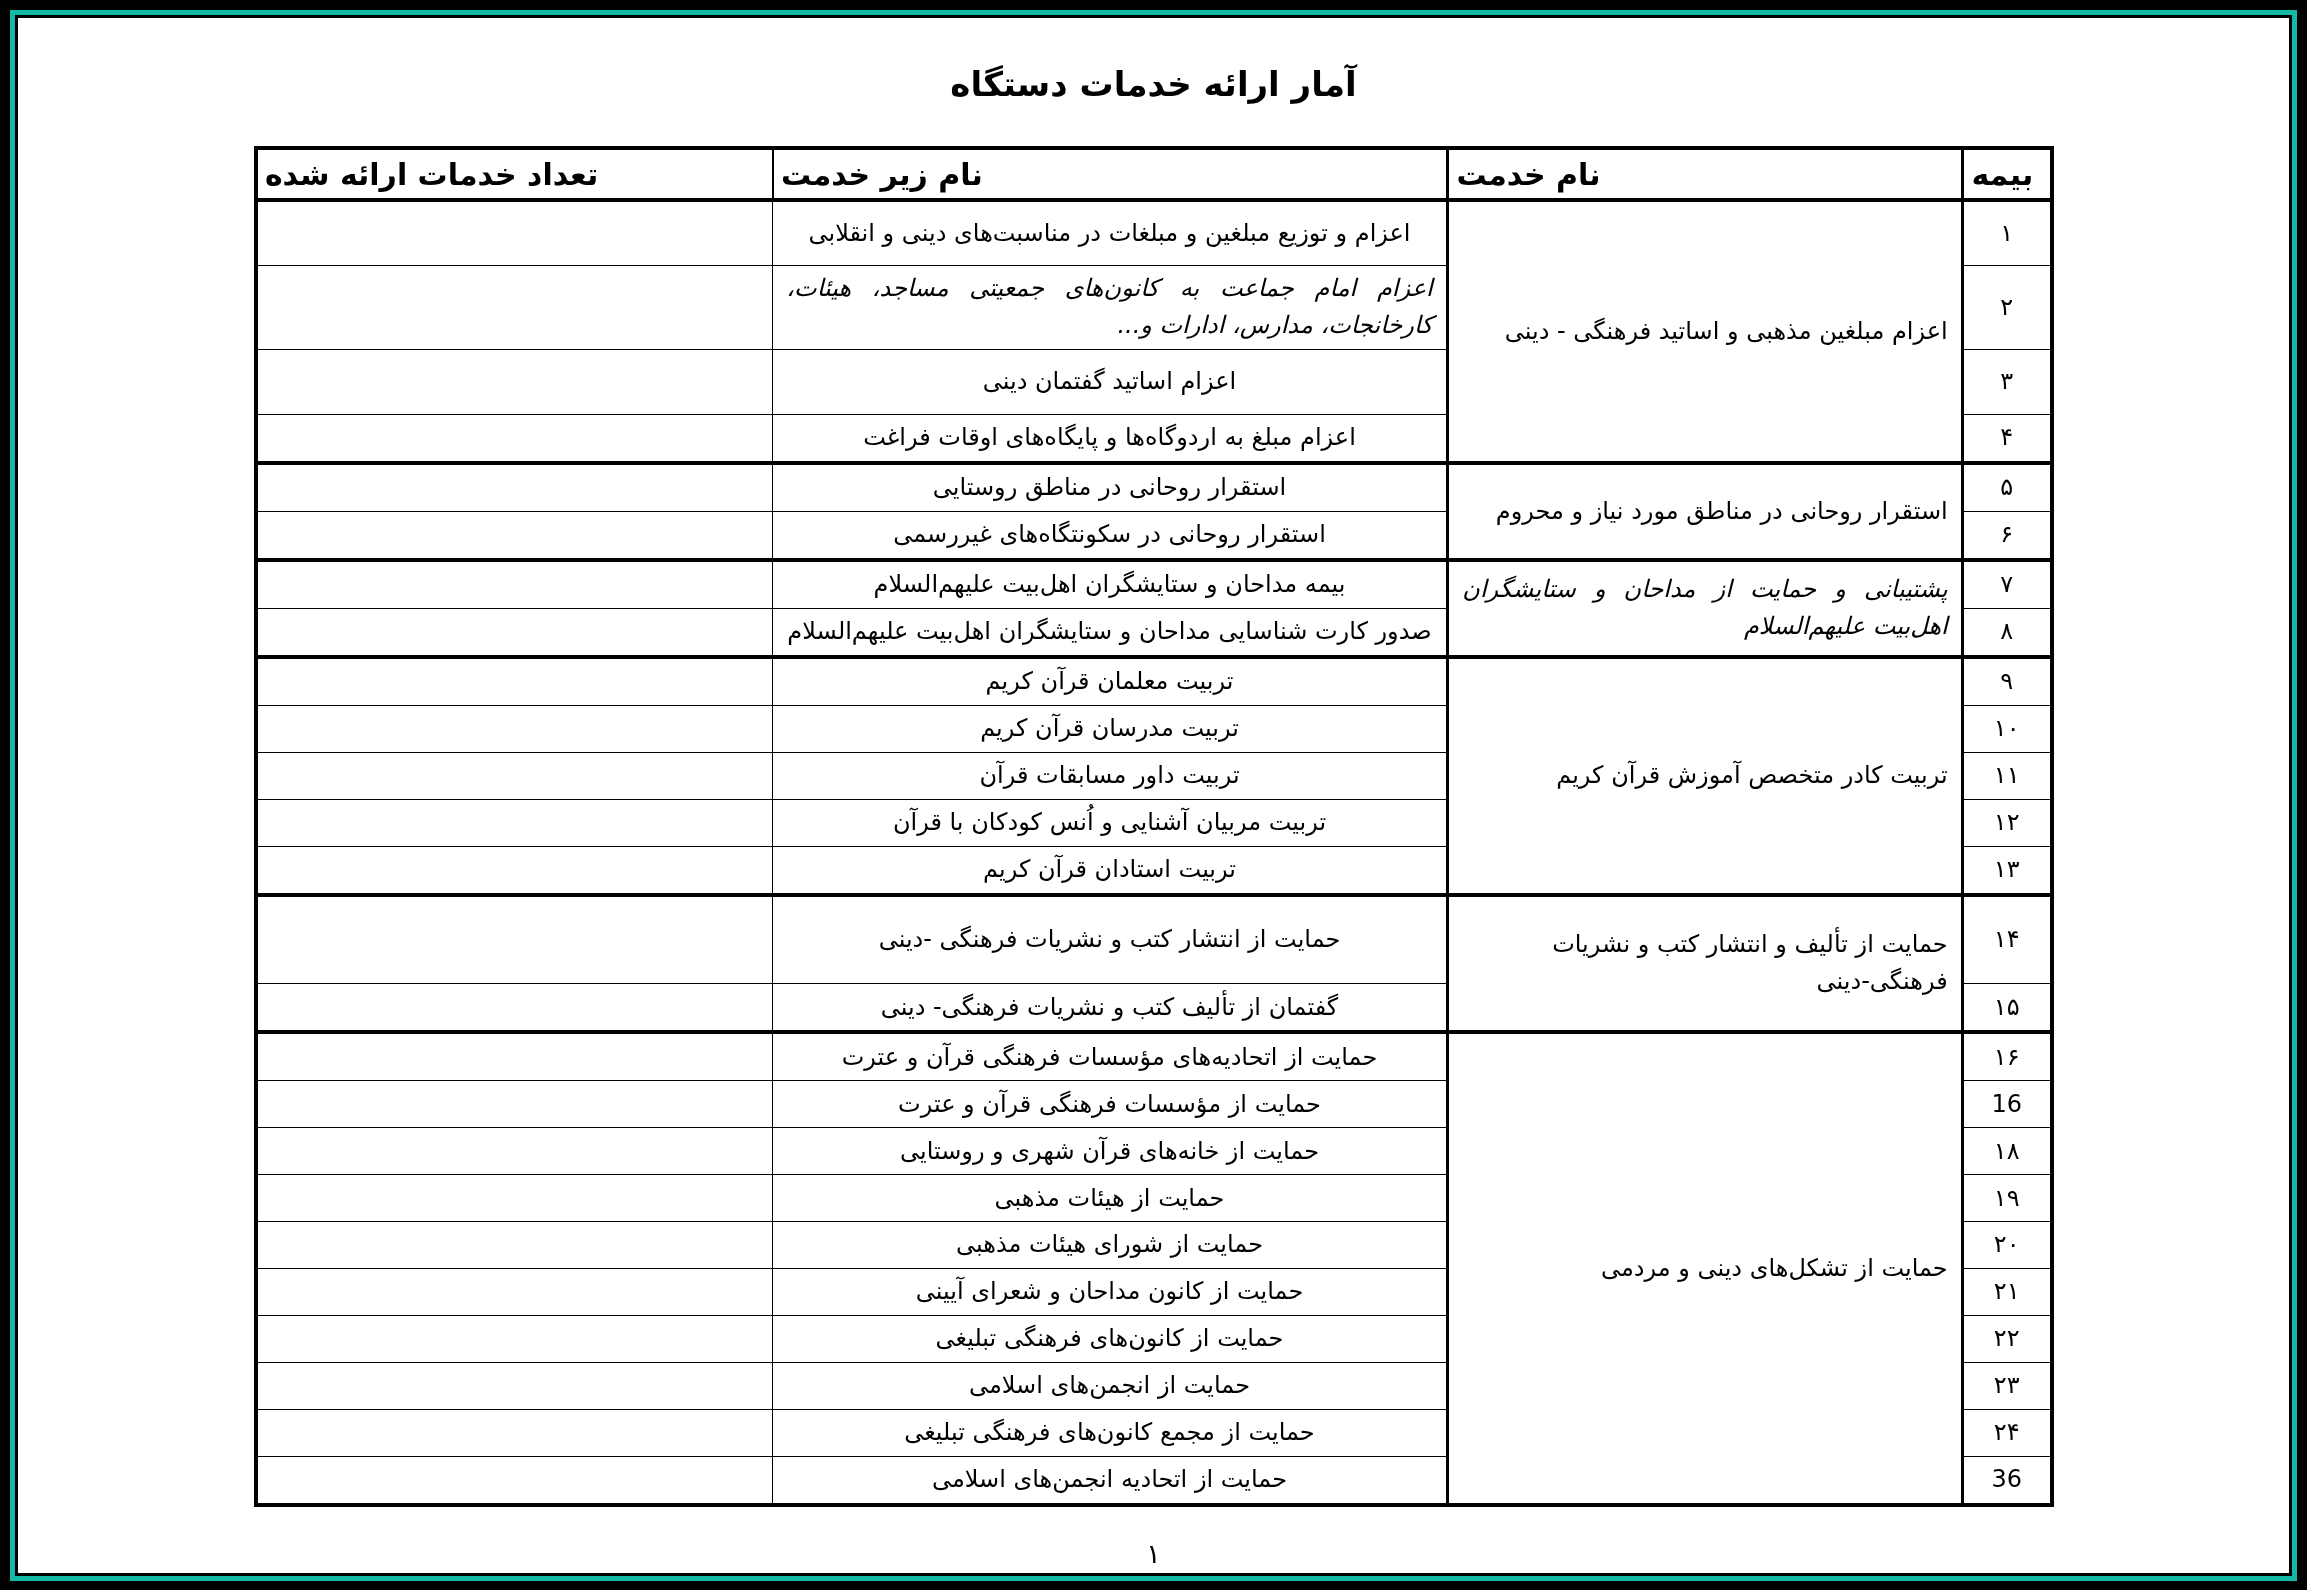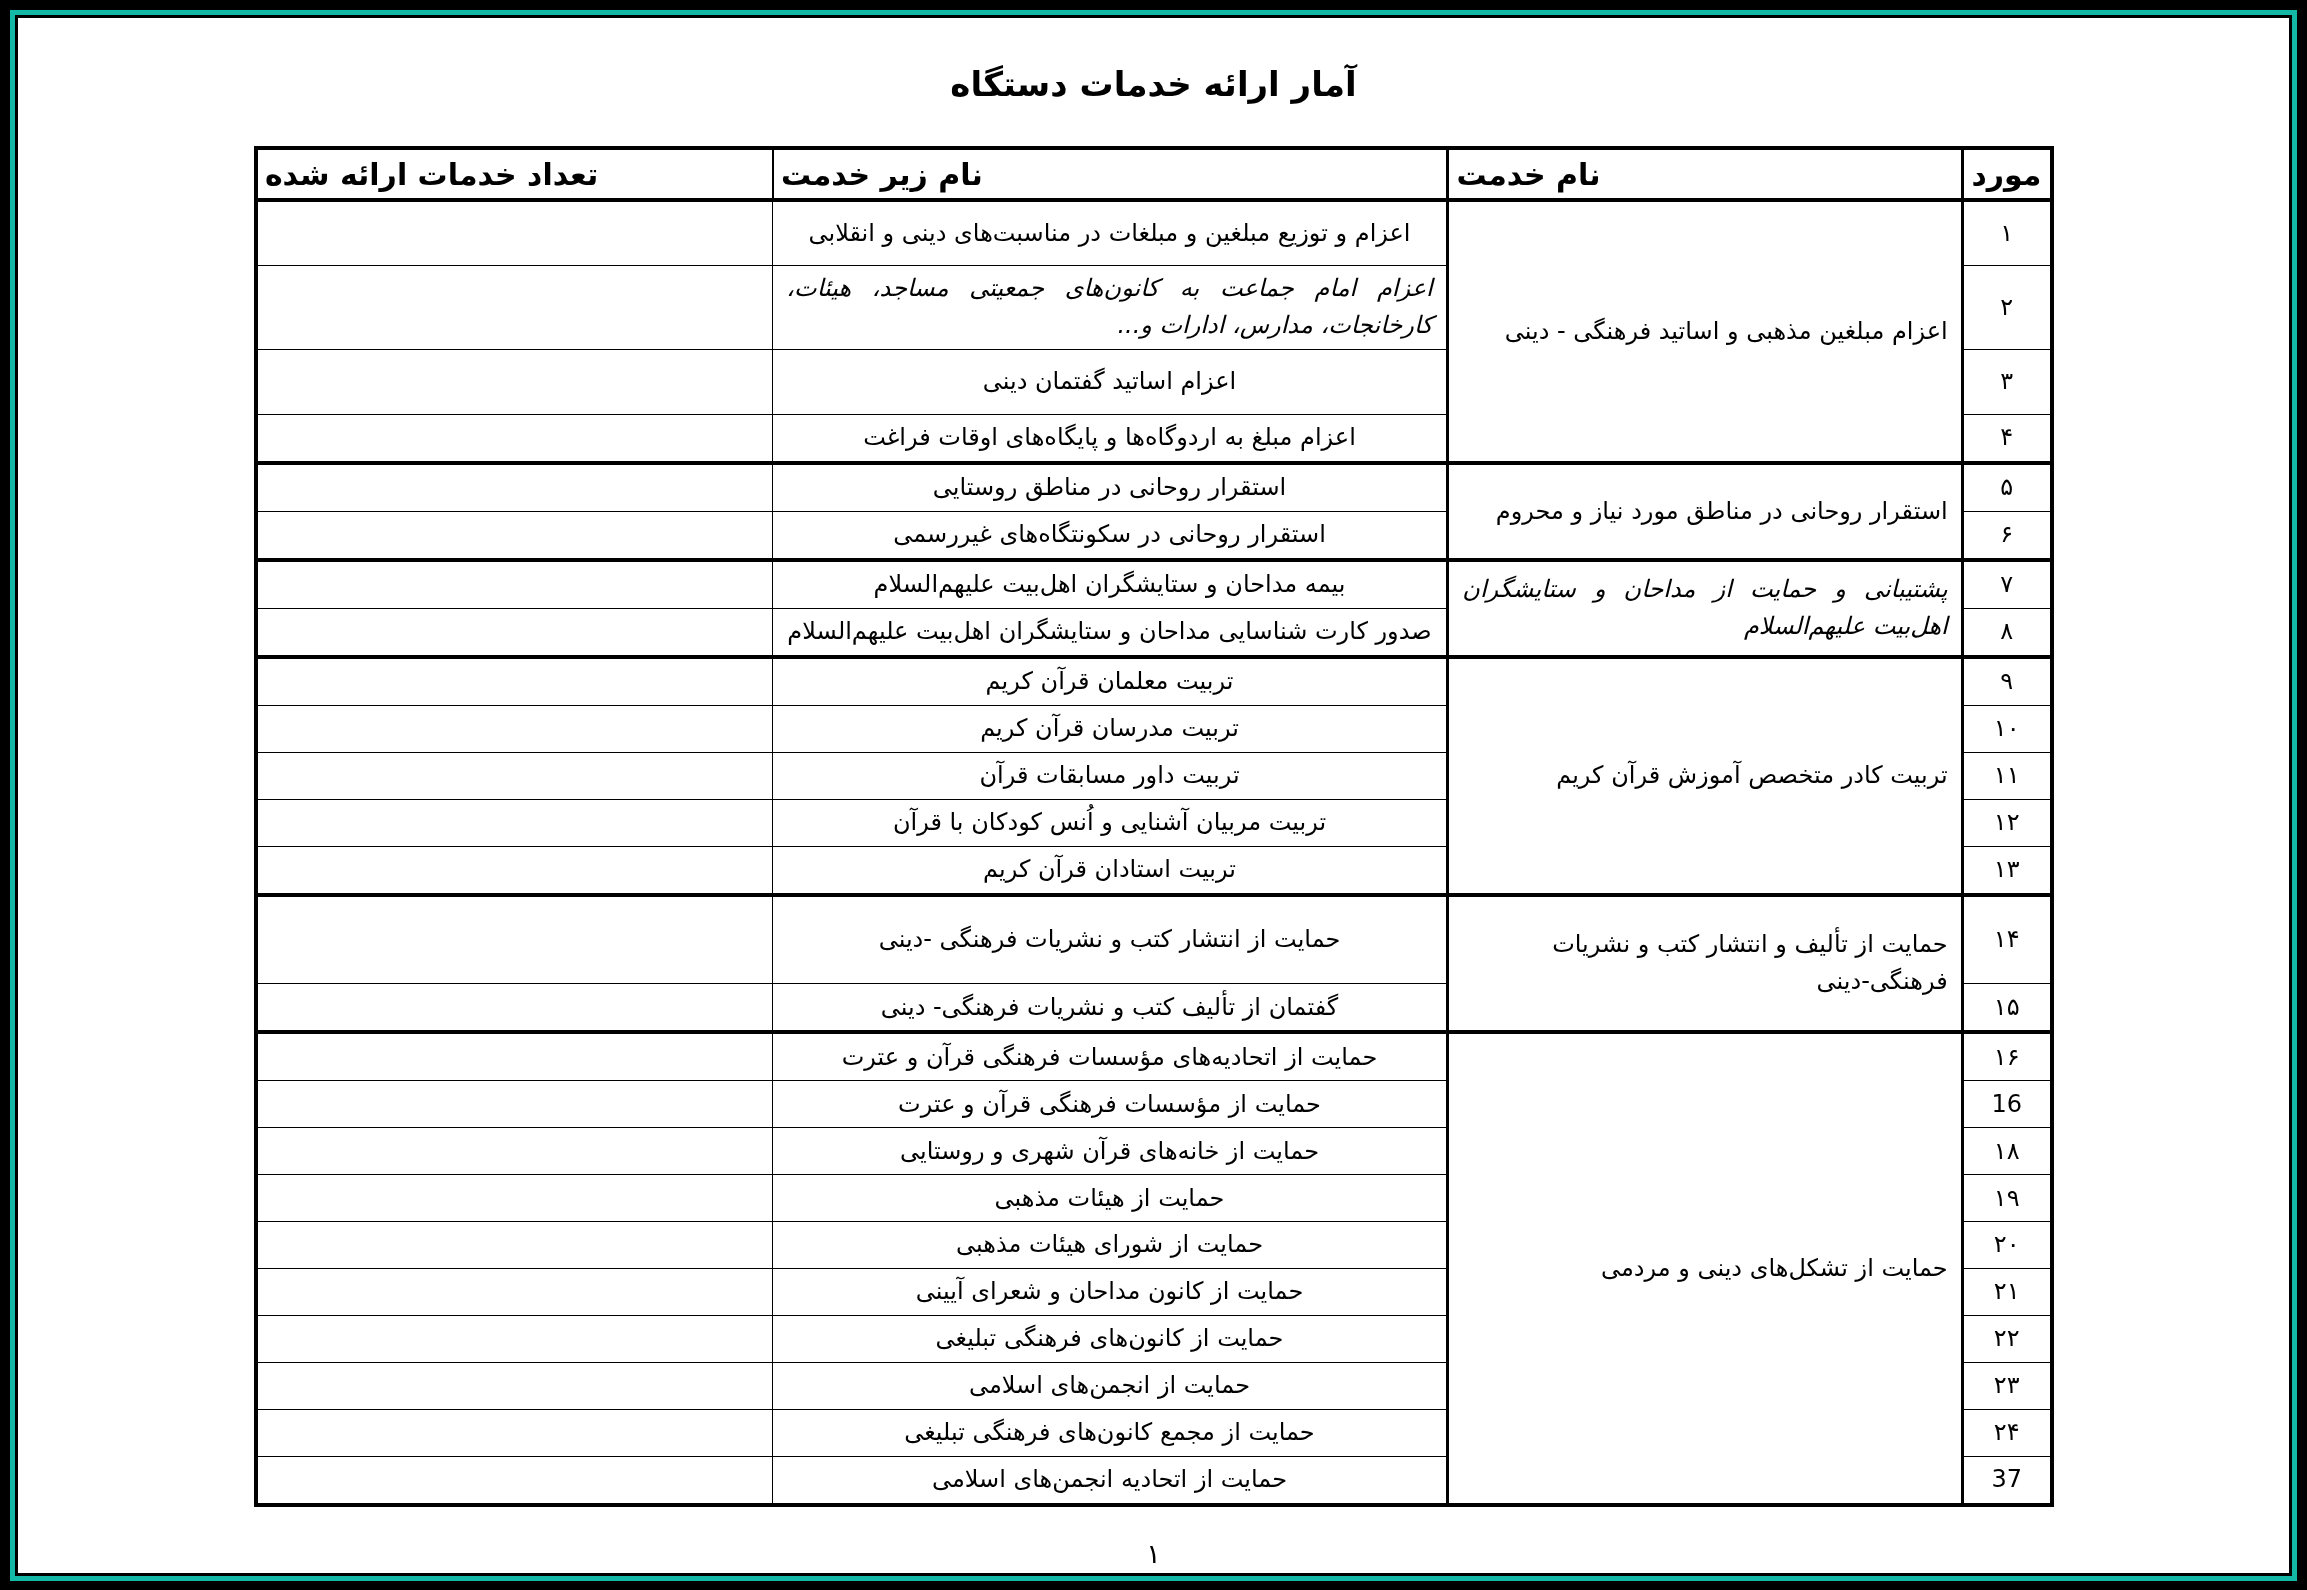--- a/index.html
+++ b/index.html
@@ -104,21 +104,21 @@
 
     <table class="services">
       <colgroup>
         <col style="width:89px">
         <col style="width:515px">
         <col style="width:675px">
         <col style="width:517px">
       </colgroup>
       <thead>
         <tr class="hd">
-          <th class="col-no">مورد</th>
+          <th class="col-no">بیمه</th>
           <th class="col-service">نام خدمت</th>
           <th class="col-sub">نام زیر خدمت</th>
           <th class="col-count">تعداد خدمات ارائه شده</th>
         </tr>
       </thead>
       <tbody>
 
         <tr class="gstart h88">
           <td class="col-no">۱</td>
           <td class="col-service" rowspan="4">اعزام مبلغین مذهبی و اساتید فرهنگی - دینی</td>
@@ -244,21 +244,21 @@
           <td class="col-no">۲۳</td>
           <td class="col-sub">حمایت از انجمن‌های اسلامی</td>
           <td class="col-count"></td>
         </tr>
         <tr>
           <td class="col-no">۲۴</td>
           <td class="col-sub">حمایت از مجمع کانون‌های فرهنگی تبلیغی</td>
           <td class="col-count"></td>
         </tr>
         <tr class="h52">
-          <td class="col-no">37</td>
+          <td class="col-no">36</td>
           <td class="col-sub">حمایت از اتحادیه انجمن‌های اسلامی</td>
           <td class="col-count"></td>
         </tr>
       </tbody>
     </table>
 
     <div class="page-number">۱</div>
 
   </div>
 </div>

